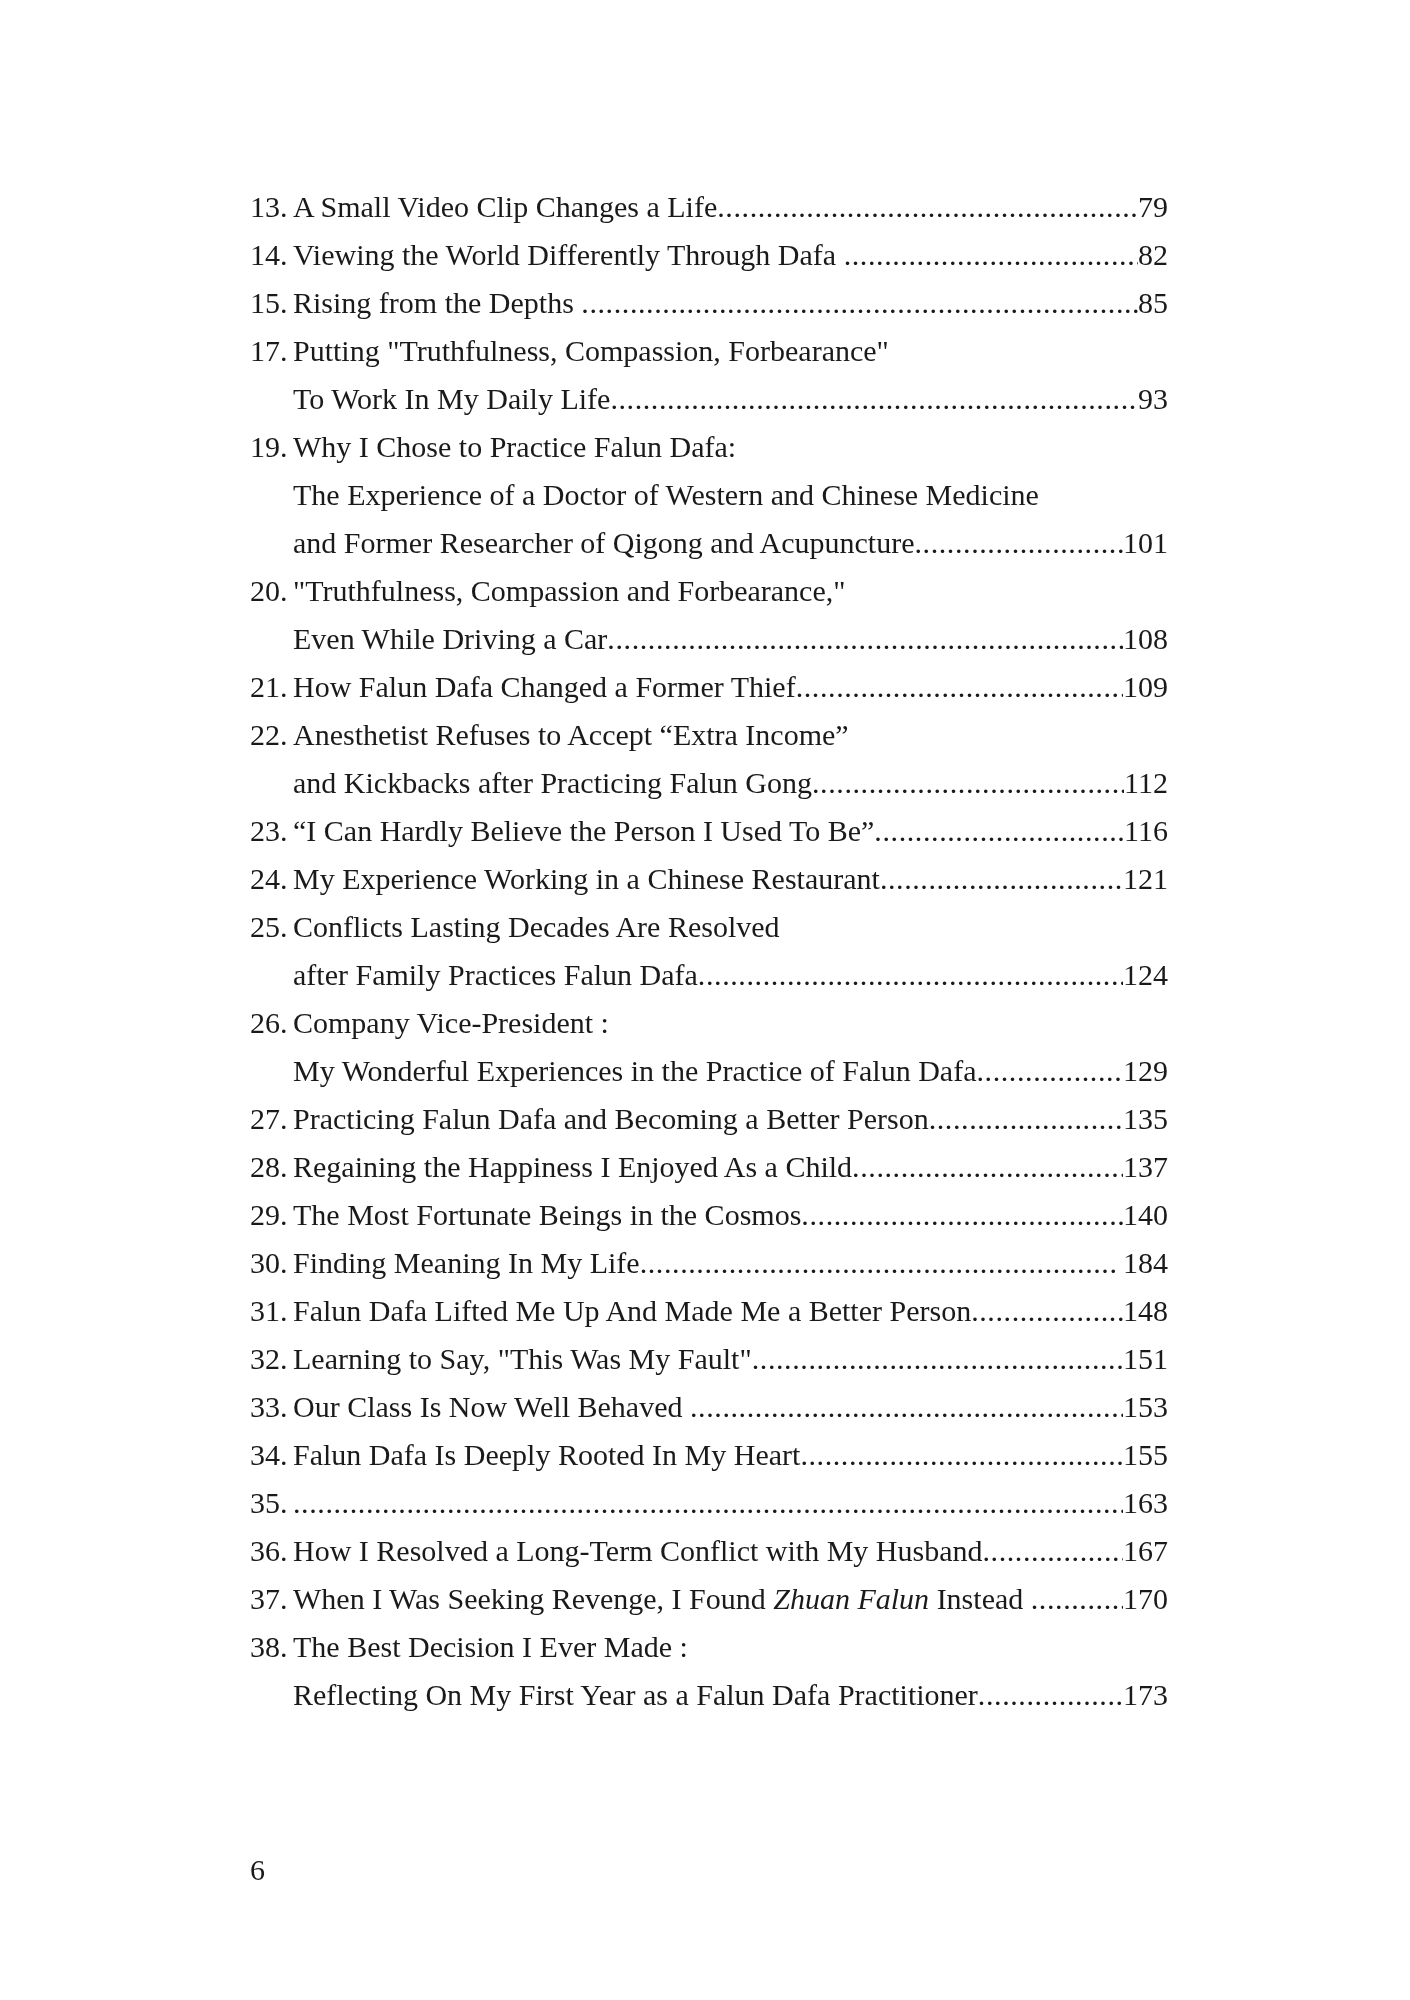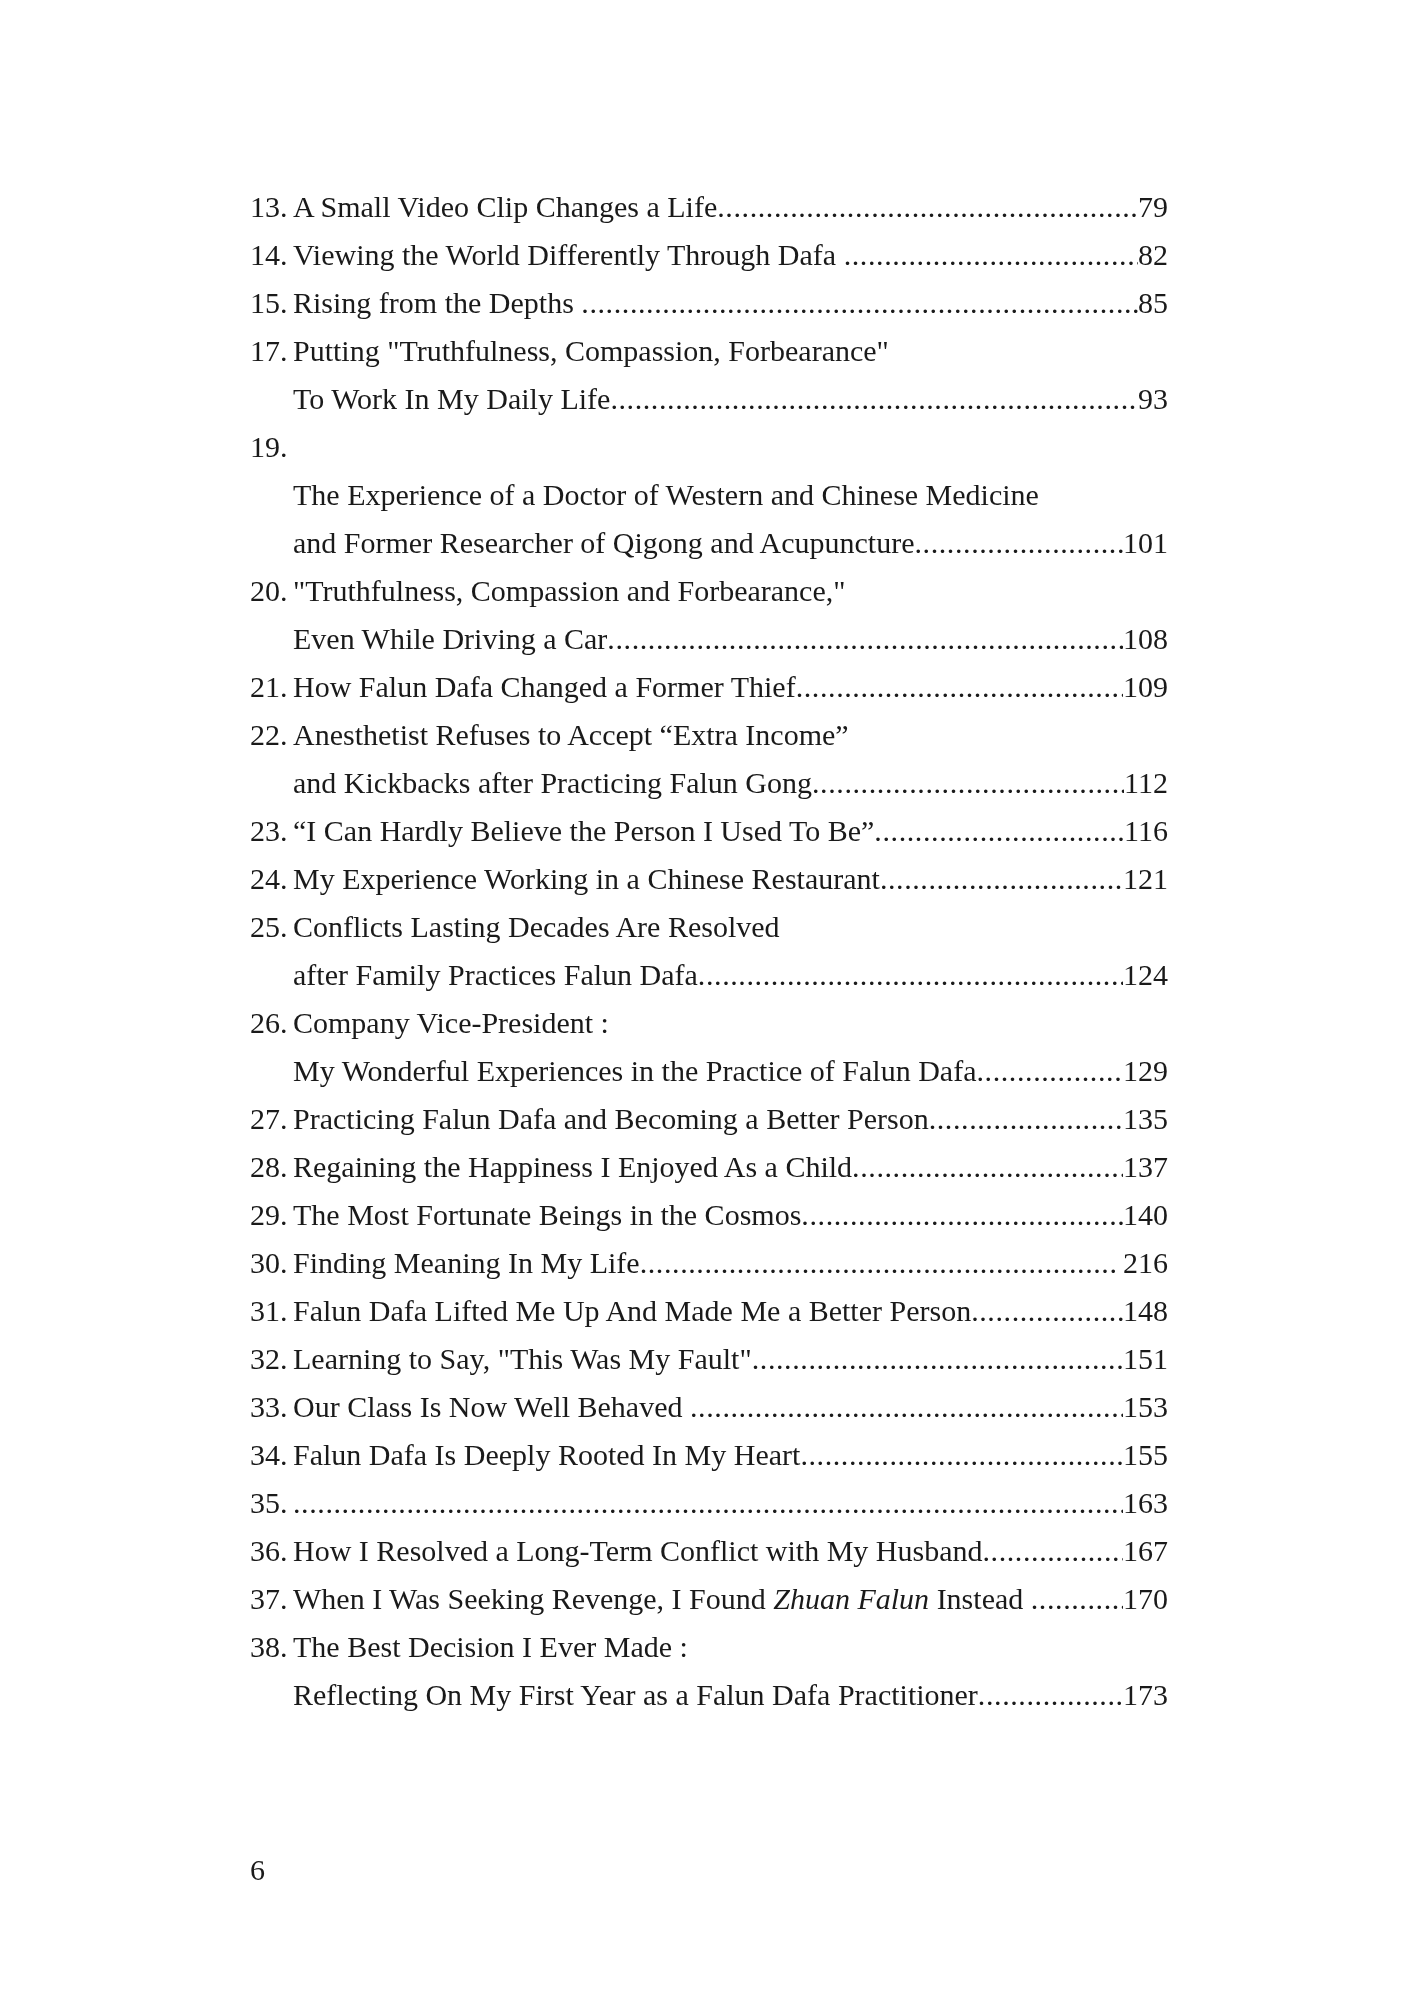--- a/index.html
+++ b/index.html
@@ -50,38 +50,38 @@
 </head>
 <body>
 
 <div class="page">
   <div class="toc" id="toc">
       <div class="row"><span class="num">13.</span><span class="t">A Small Video Clip Changes a Life</span><span class="leader"></span><span class="pg">79</span></div>
       <div class="row"><span class="num">14.</span><span class="t">Viewing the World Differently Through Dafa </span><span class="leader"></span><span class="pg">82</span></div>
       <div class="row"><span class="num">15.</span><span class="t">Rising from the Depths </span><span class="leader"></span><span class="pg">85</span></div>
       <div class="row"><span class="num">17.</span><span class="t">Putting "Truthfulness, Compassion, Forbearance"</span></div>
       <div class="row cont"><span class="t">To Work In My Daily Life</span><span class="leader"></span><span class="pg">93</span></div>
-      <div class="row"><span class="num">19.</span></div>
+      <div class="row"><span class="num">19.</span><span class="t">Why I Chose to Practice Falun Dafa:</span></div>
       <div class="row cont"><span class="t">The Experience of a Doctor of Western and Chinese Medicine</span></div>
       <div class="row cont"><span class="t">and Former Researcher of Qigong and Acupuncture</span><span class="leader"></span><span class="pg">101</span></div>
       <div class="row"><span class="num">20.</span><span class="t">"Truthfulness, Compassion and Forbearance,"</span></div>
       <div class="row cont"><span class="t">Even While Driving a Car</span><span class="leader"></span><span class="pg">108</span></div>
       <div class="row"><span class="num">21.</span><span class="t">How Falun Dafa Changed a Former Thief</span><span class="leader"></span><span class="pg">109</span></div>
       <div class="row"><span class="num">22.</span><span class="t">Anesthetist Refuses to Accept “Extra Income”</span></div>
       <div class="row cont"><span class="t">and Kickbacks after Practicing Falun Gong</span><span class="leader"></span><span class="pg">112</span></div>
       <div class="row"><span class="num">23.</span><span class="t">“I Can Hardly Believe the Person I Used To Be”</span><span class="leader"></span><span class="pg">116</span></div>
       <div class="row"><span class="num">24.</span><span class="t">My Experience Working in a Chinese Restaurant</span><span class="leader"></span><span class="pg">121</span></div>
       <div class="row"><span class="num">25.</span><span class="t">Conflicts Lasting Decades Are Resolved</span></div>
       <div class="row cont"><span class="t">after Family Practices Falun Dafa</span><span class="leader"></span><span class="pg">124</span></div>
       <div class="row"><span class="num">26.</span><span class="t">Company Vice-President :</span></div>
       <div class="row cont"><span class="t">My Wonderful Experiences in the Practice of Falun Dafa</span><span class="leader"></span><span class="pg">129</span></div>
       <div class="row"><span class="num">27.</span><span class="t">Practicing Falun Dafa and Becoming a Better Person</span><span class="leader"></span><span class="pg">135</span></div>
       <div class="row"><span class="num">28.</span><span class="t">Regaining the Happiness I Enjoyed As a Child</span><span class="leader"></span><span class="pg">137</span></div>
       <div class="row"><span class="num">29.</span><span class="t">The Most Fortunate Beings in the Cosmos</span><span class="leader"></span><span class="pg">140</span></div>
-      <div class="row"><span class="num">30.</span><span class="t">Finding Meaning In My Life</span><span class="leader"></span><span class="pg"> 216</span></div>
+      <div class="row"><span class="num">30.</span><span class="t">Finding Meaning In My Life</span><span class="leader"></span><span class="pg"> 184</span></div>
       <div class="row"><span class="num">31.</span><span class="t">Falun Dafa Lifted Me Up And Made Me a Better Person</span><span class="leader"></span><span class="pg">148</span></div>
       <div class="row"><span class="num">32.</span><span class="t">Learning to Say, "This Was My Fault"</span><span class="leader"></span><span class="pg">151</span></div>
       <div class="row"><span class="num">33.</span><span class="t">Our Class Is Now Well Behaved </span><span class="leader"></span><span class="pg">153</span></div>
       <div class="row"><span class="num">34.</span><span class="t">Falun Dafa Is Deeply Rooted In My Heart</span><span class="leader"></span><span class="pg">155</span></div>
       <div class="row"><span class="num">35.</span><span class="leader"></span><span class="pg">163</span></div>
       <div class="row"><span class="num">36.</span><span class="t">How I Resolved a Long-Term Conflict with My Husband</span><span class="leader"></span><span class="pg">167</span></div>
       <div class="row"><span class="num">37.</span><span class="t">When I Was Seeking Revenge, I Found </span><span class="t italic">Zhuan Falun</span><span class="t"> Instead </span><span class="leader"></span><span class="pg">170</span></div>
       <div class="row"><span class="num">38.</span><span class="t">The Best Decision I Ever Made :</span></div>
       <div class="row cont"><span class="t">Reflecting On My First Year as a Falun Dafa Practitioner</span><span class="leader"></span><span class="pg">173</span></div>
     </div>

